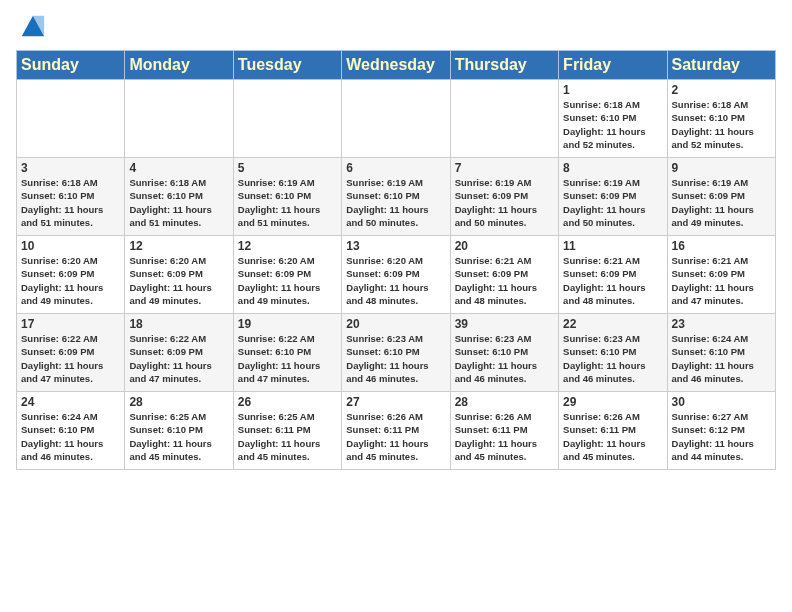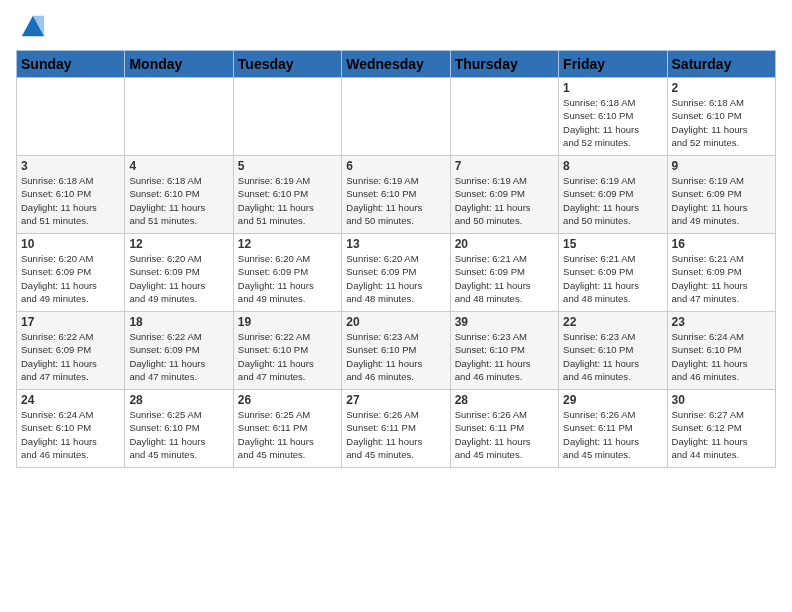--- a/index.html
+++ b/index.html
@@ -49,22 +49,22 @@
       font-size: 14px;
       color: #555;
     }
     .calendar-table {
       width: 100%;
       border-collapse: collapse;
       table-layout: fixed;
     }
     .calendar-table thead th {
       background-color: #3071b5;
-      color: #000000;
-      font-size: 14px;
+      color: #fef9c3;
+      font-size: 16px;
       font-weight: bold;
       padding: 5px 4px;
       text-align: left;
       border: 1px solid #aac3e0;
     }
     .calendar-table tbody td {
       border: 1px solid #ccc;
       vertical-align: top;
       padding: 3px 4px;
       font-size: 10px;
@@ -78,20 +78,21 @@
     .day-number {
       font-size: 12px;
       font-weight: bold;
       display: block;
       margin-bottom: 1px;
     }
     .day-info {
       font-size: 9.5px;
       line-height: 1.4;
       color: #333;
+      font-weight: bold;
     }
     .empty-cell {
       background: #fff !important;
     }
   </style>
 </head>
 <body>
 
 <div class="page">
   <div class="header">
@@ -230,21 +231,21 @@
 and 48 minutes.</div>
           </td>
           <td>
             <span class="day-number">20</span>
             <div class="day-info" style="white-space: pre-line;">Sunrise: 6:21 AM
 Sunset: 6:09 PM
 Daylight: 11 hours
 and 48 minutes.</div>
           </td>
           <td>
-            <span class="day-number">15</span>
+            <span class="day-number">11</span>
             <div class="day-info" style="white-space: pre-line;">Sunrise: 6:21 AM
 Sunset: 6:09 PM
 Daylight: 11 hours
 and 48 minutes.</div>
           </td>
           <td>
             <span class="day-number">16</span>
             <div class="day-info" style="white-space: pre-line;">Sunrise: 6:21 AM
 Sunset: 6:09 PM
 Daylight: 11 hours

